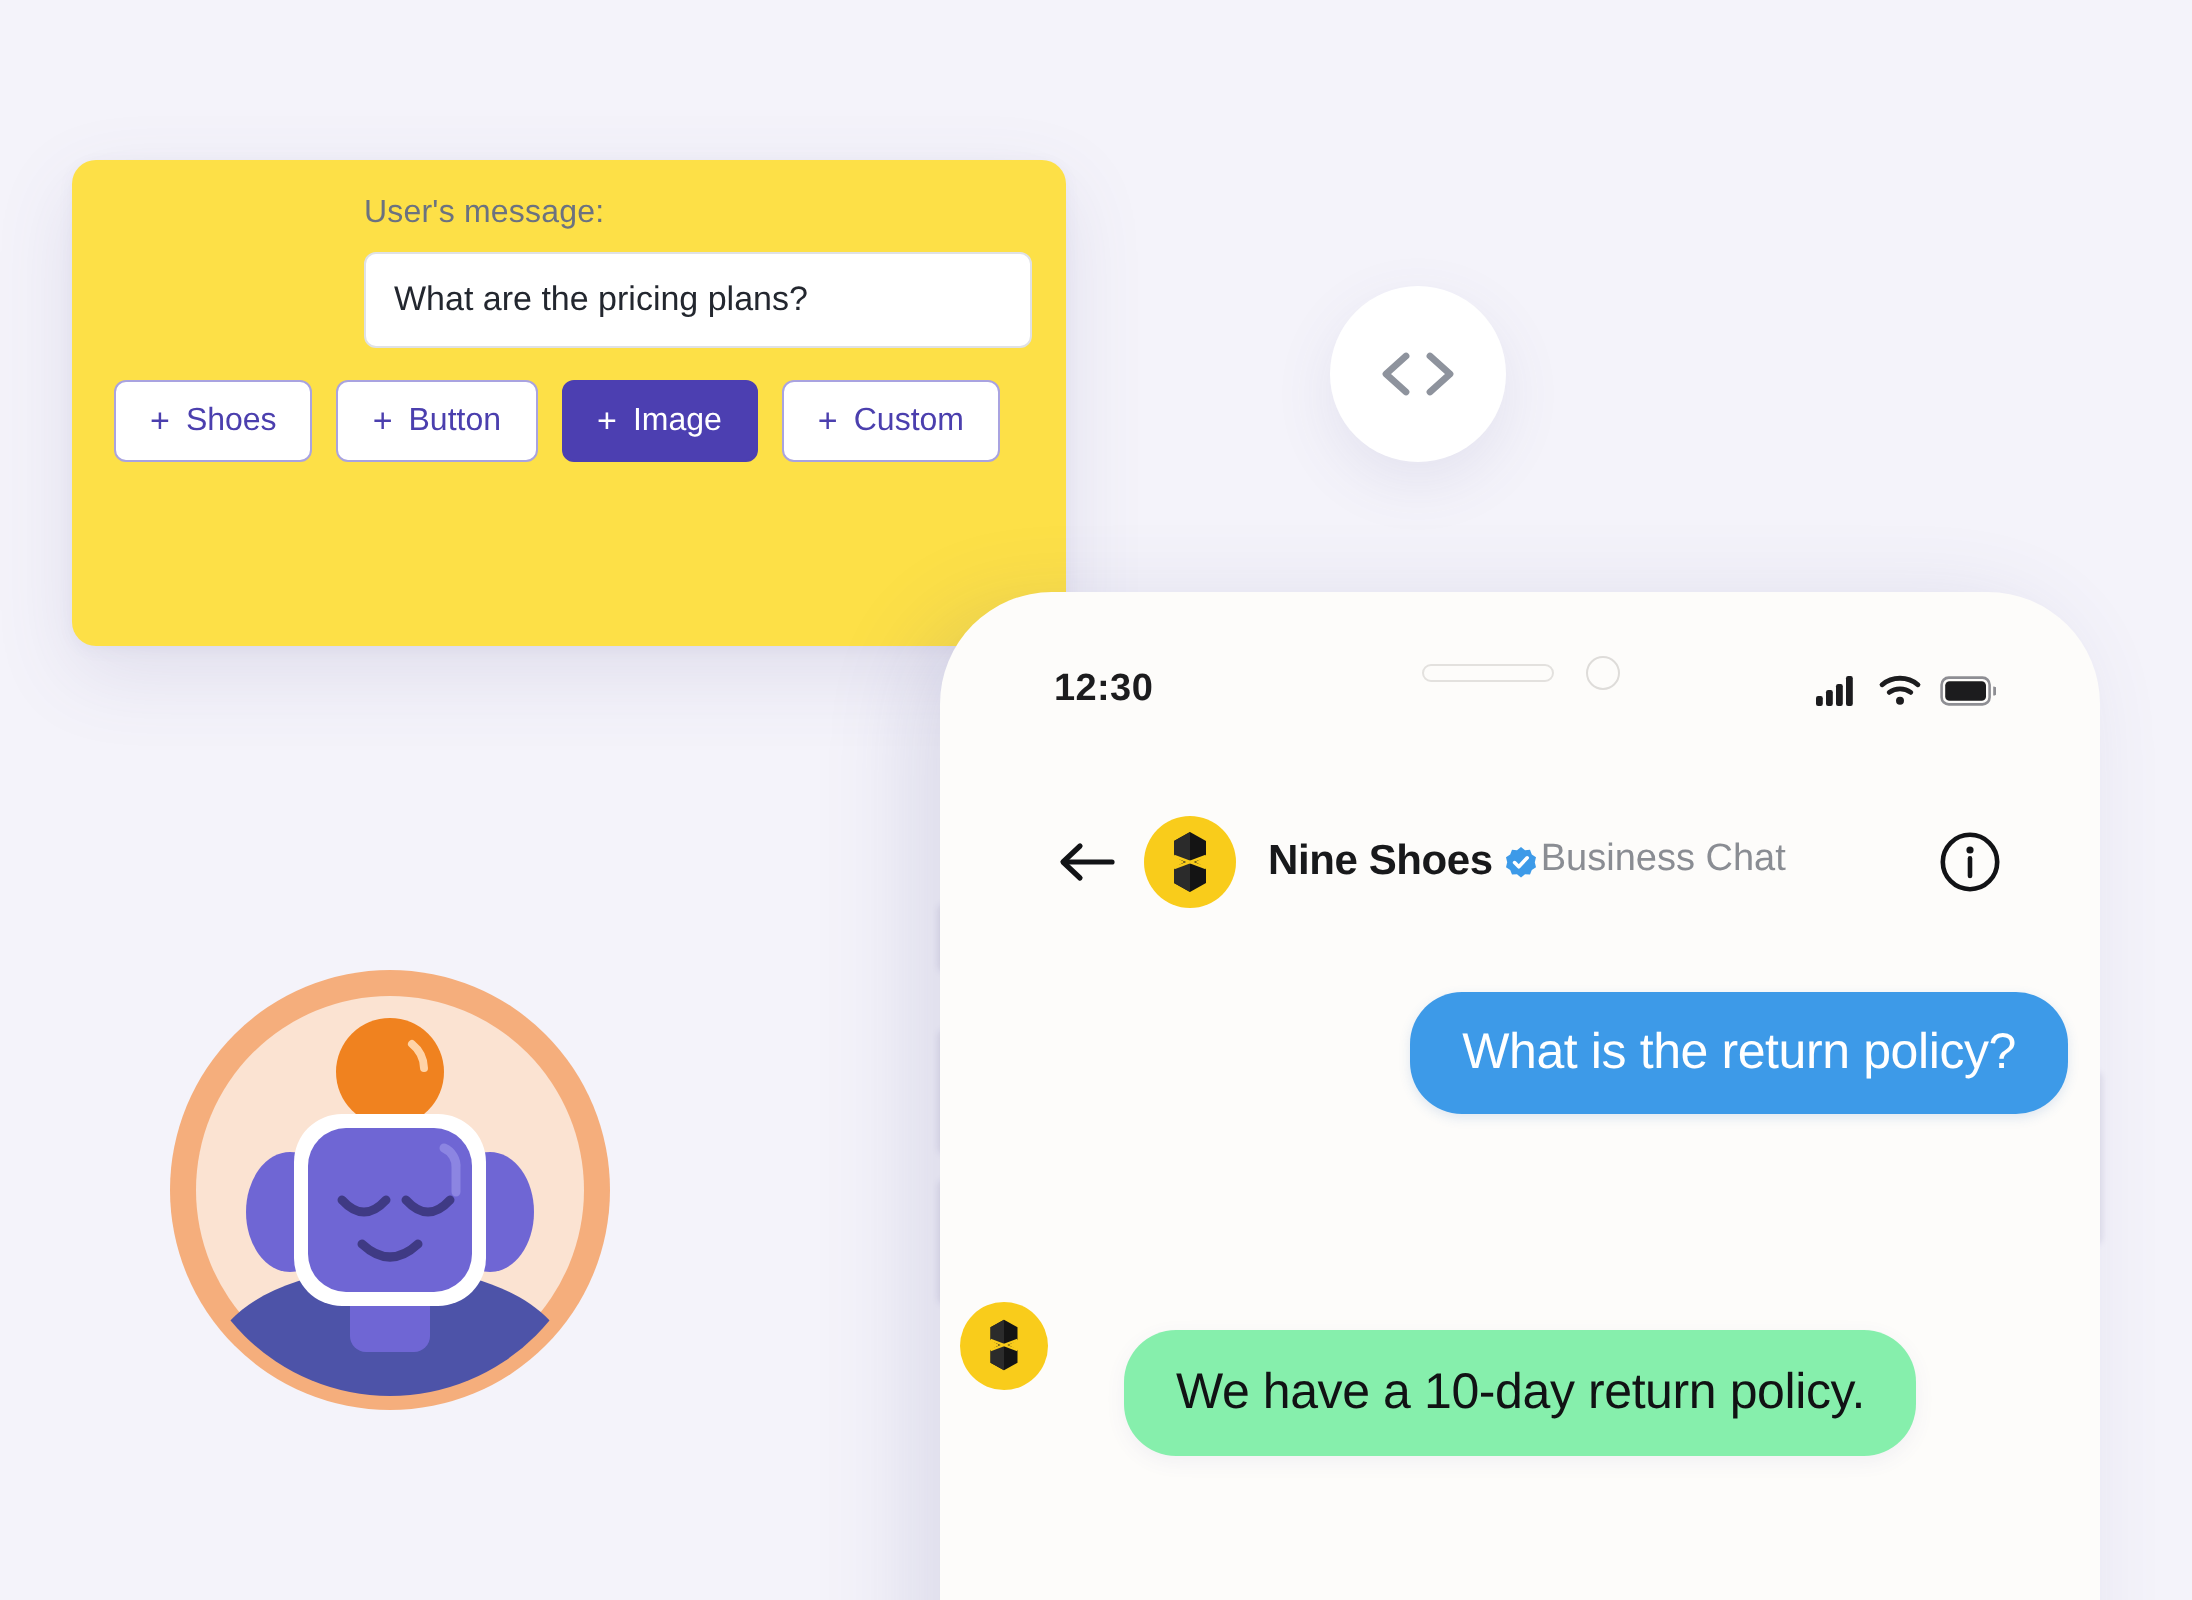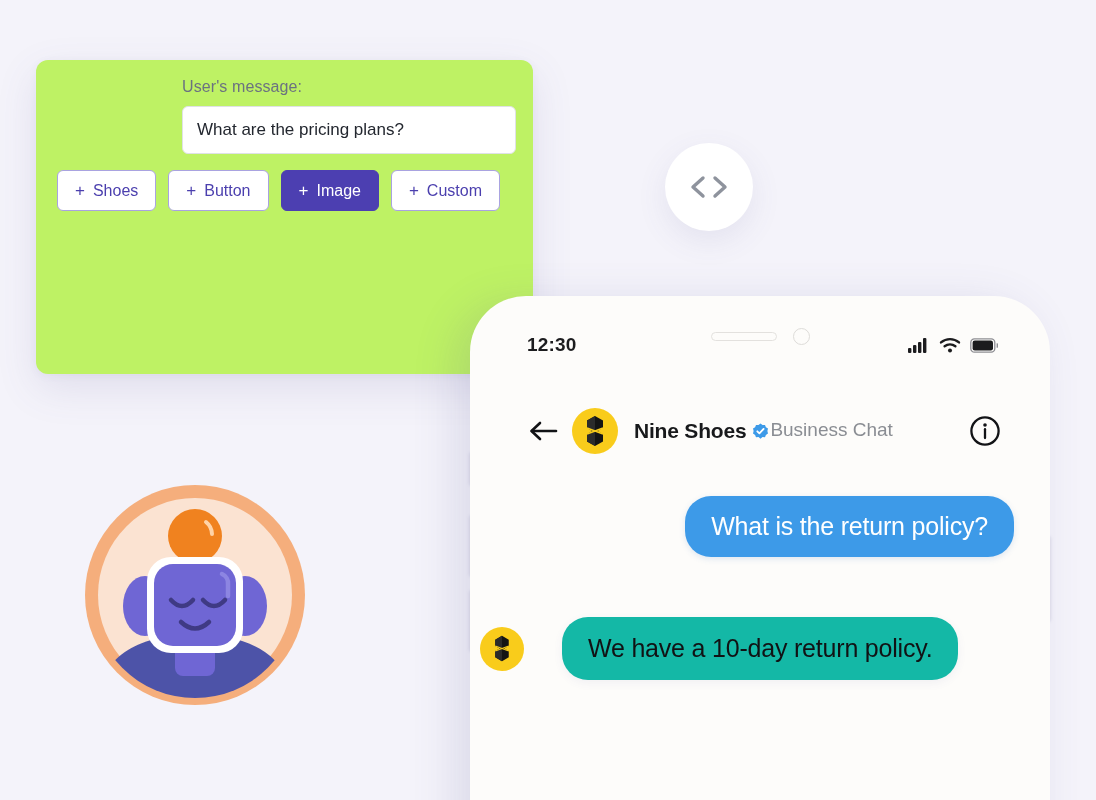--- a/index.html
+++ b/index.html
@@ -12,23 +12,23 @@
   .stage {
     position: relative;
     width: 1096px; height: 800px;
     background: #f4f3fa;
     overflow: hidden;
   }
 
   
   .builder-card {
     position: absolute;
-    left: 36px; top: 60px;
-    width: 497px; height: 314px;
-    background: #bef264;
+    left: 36px; top: 80px;
+    width: 497px; height: 243px;
+    background: #fde047;
     border-radius: 12px;
     box-shadow: 0 14px 40px rgba(90, 85, 150, 0.13), 0 2px 8px rgba(90,85,150,0.06);
     overflow: hidden;
   }
   .user-row {
     padding: 18px 0 0 0;
   }
   .user-label {
     font-size: 16px;
     color: #6b7280;
@@ -181,21 +181,21 @@
   .biz-meta { margin-left: 16px; display: flex; flex-direction: row; gap: 1px; }
   .biz-name-row { display: flex; align-items: center; gap: 6px; }
   .biz-name { font-size: 21px; font-weight: 700; color: #18191b; letter-spacing: -.2px; }
   .biz-sub { font-size: 19px; color: #8a8d93; }
   .info-btn { margin-left: auto; width: 34px; height: 34px; display:flex; align-items:center; justify-content:center; cursor:pointer; }
 
   .chat-body {
     position: absolute;
     left: 0; top: 200px;
     width: 100%;
-    padding: 0 36px 0 10px;
+    padding: 0 16px 0 10px;
   }
   .msg-out-row { display: flex; justify-content: flex-end; }
   .bubble-out {
     background: #3d9ae8;
     color: #ffffff;
     font-size: 25px;
     border-radius: 26px;
     padding: 16px 26px;
     max-width: 400px;
     box-shadow: 0 2px 6px rgba(60,120,190,0.16);
@@ -204,28 +204,29 @@
   .msg-in-row { display: flex; align-items: center; margin-top: 60px; padding-left: 0px; }
   .bot-avatar-sm {
     width: 44px; height: 44px;
     border-radius: 50%;
     background: #f9cc1b;
     display: flex; align-items: center; justify-content: center;
     flex-shrink: 0;
     margin-left: 0px;
   }
   .bubble-in {
-    background: #14b8a6;
+    background: #86efac;
     color: #111214;
     font-size: 25px;
     border-radius: 26px;
     padding: 17px 26px;
     margin-left: 38px;
     box-shadow: 0 3px 10px rgba(90,85,150,0.07);
     letter-spacing: -.2px;
+    margin-top: 48px;
   }
 </style>
 </head>
 <body>
 
 <div class="stage">
 
   <div class="builder-card">
 
     <div class="user-row">

